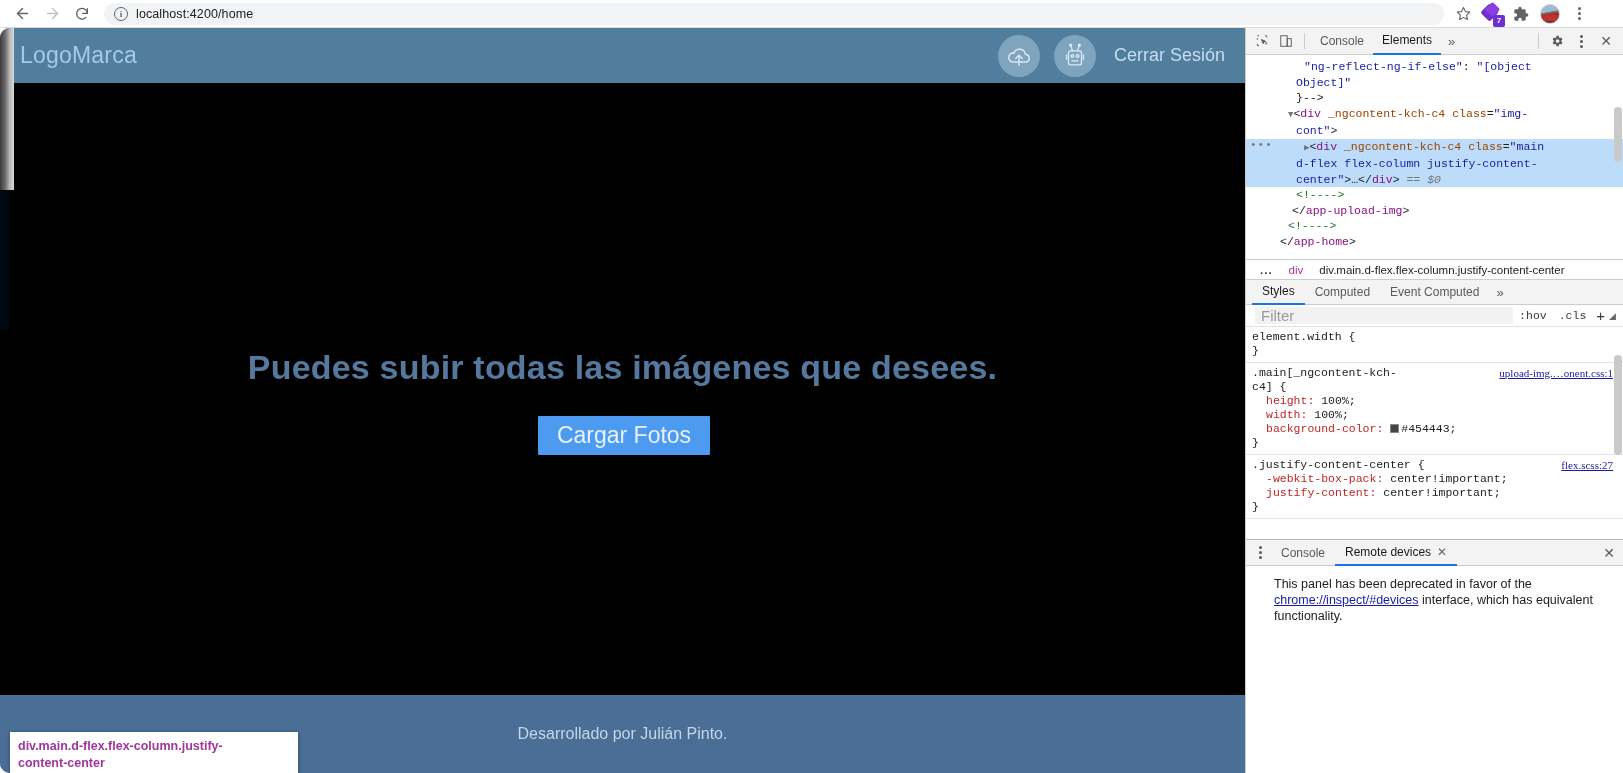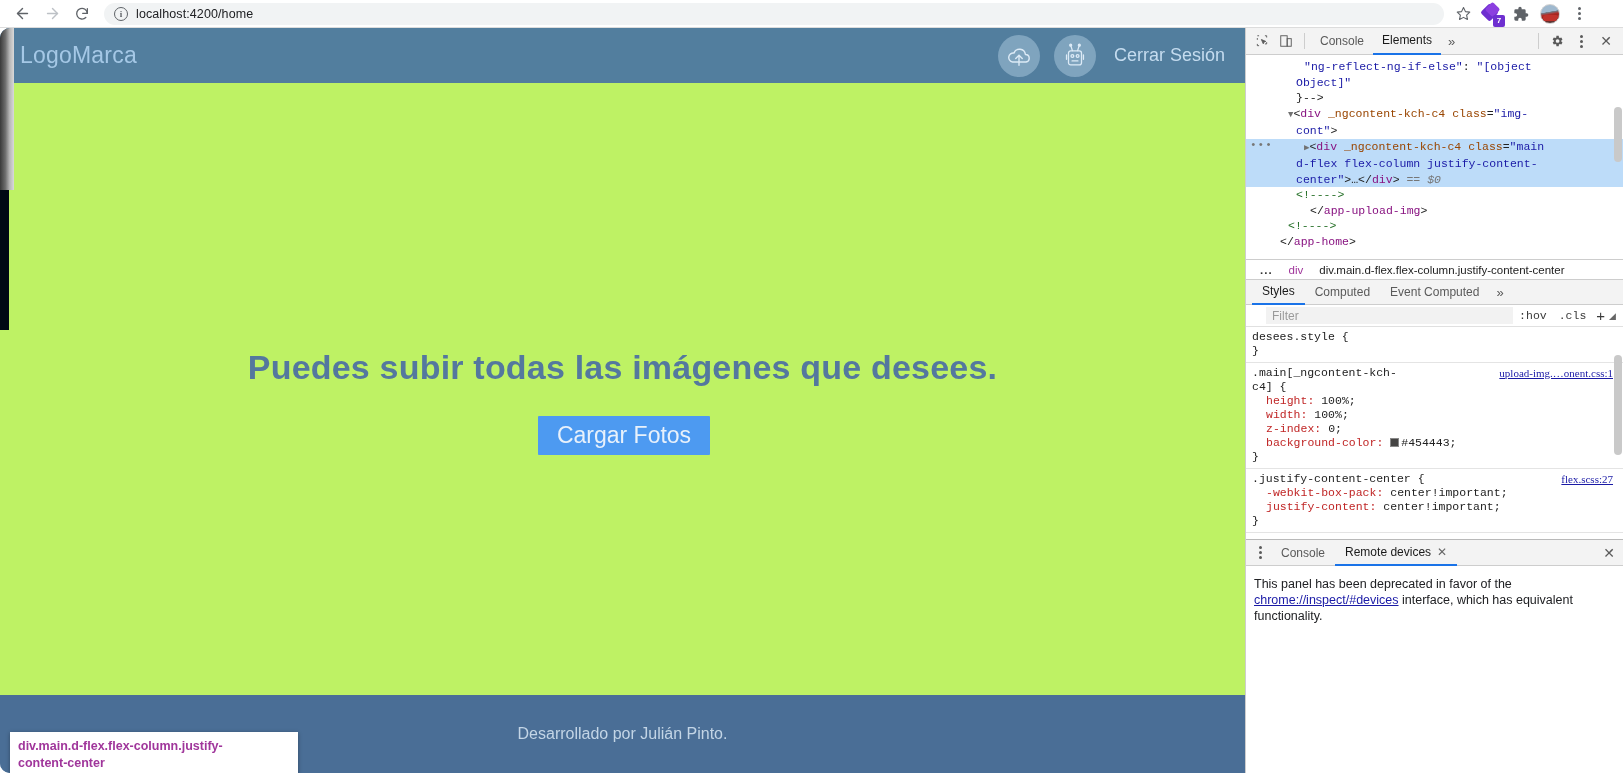--- a/index.html
+++ b/index.html
@@ -110,21 +110,21 @@
   .circ-btn {
     width: 42px; height: 42px; border-radius: 50%;
     background: rgba(190,216,236,0.42);
     display: flex; align-items: center; justify-content: center;
   }
   .circ-btn svg { display:block; }
   .logout-link { color: #c5dcef; font-size: 18px; margin-left: 4px; }
 
   .page-body {
     position: absolute; left: 0; top: 55px; width: 1245px; height: 612px;
-    background: #bef264;
+    background: #000000;
   }
   .hero-title {
     position: absolute; left: 0; top: 265px; width: 1245px;
     text-align: center;
     font-size: 34px; font-weight: bold;
     color: #54789e;
     letter-spacing: .2px;
   }
   .cargar-btn {
     position: absolute; left: 538px; top: 333px;
@@ -228,23 +228,23 @@
     display:flex; align-items:center; padding-left:6px;
   }
   .st-tab { font-size:12px; color:#5a5a5a; padding: 0 10px; height:25px; display:flex; align-items:center;}
   .st-tab.active { color:#1a1a1a; border-bottom:2px solid #1a73e8; }
 
   .st-filterbar {
     height: 22px; display:flex; align-items:center; border-bottom:1px solid #e0e0e0; background:#fff;
     padding: 0 4px;
   }
   .st-filter {
-    flex: 1; height: 17px; margin-left: 16px;
+    flex: 1; height: 17px; margin-left: 5px;
     background: #f2f2f2; border: none; outline: none;
-    font-size: 12px; color:#999; padding: 0 6px;
+    font-size: 15px; color:#999; padding: 0 6px;
     font-family: "Liberation Sans", sans-serif;
   }
   .st-filter::placeholder { color:#9a9a9a; }
   .st-hov, .st-cls { font-size: 11.5px; color:#3a3a3a; padding: 0 6px; font-family:Liberation Mono, monospace;}
   .st-plus { font-size: 15px; color:#3a3a3a; padding: 0 4px; line-height:1;}
   .st-caret { font-size: 9px; color:#666; padding-right:3px;}
 
   .st-rules {
     font-family: "Liberation Mono", monospace;
     font-size: 11.5px; line-height: 14px;
@@ -272,21 +272,21 @@
   .dw-tabbar {
     height: 26px; background:#f3f3f3; border-bottom:1px solid #cdcdcd;
     display:flex; align-items:center; padding-left:4px;
   }
   .dw-kebab { display:flex; flex-direction:column; gap:2px; padding: 0 9px;}
   .dw-kebab i { width:3px;height:3px;background:#5a5a5a;border-radius:50%;display:block;}
   .dw-tab { font-size:12px; color:#5a5a5a; padding: 0 10px; height:26px; display:flex; align-items:center; gap:6px;}
   .dw-tab.active { color:#1a1a1a; border-bottom:2px solid #1a73e8;}
   .dw-tabx { font-size:12px; color:#666; }
   .dw-close { margin-left:auto; font-size:14px; color:#5a5a5a; padding: 0 8px;}
-  .dw-body { padding: 10px 8px; font-size: 12.5px; line-height: 16px; color:#202124; }
+  .dw-body { padding: 10px 28px; font-size: 12.5px; line-height: 16px; color:#202124; }
   .dw-body a { color:#1a1aa6; text-decoration: underline; }
 </style>
 </head>
 <body>
 
 <div class="screen">
 
   <div class="browser-bar">
     <div class="nav-btns">
       <div class="nav-btn">
@@ -429,21 +429,21 @@
 
     <div class="dom-tree">
       <div id="dom-lines">
           <div class="dom-line" style="padding-left: 58px;"><span><span class="strlit">"ng-reflect-ng-if-else"</span><span class="punct">: </span><span class="strlit">"[object</span></span></div>
           <div class="dom-line" style="padding-left: 50px;"><span><span class="strlit">Object]"</span></span></div>
           <div class="dom-line" style="padding-left: 50px;"><span><span class="punct">}--&gt;</span></span></div>
           <div class="dom-line" style="padding-left: 42px;"><span><span class="arrow">▼</span><span class="punct">&lt;</span><span class="tagname">div</span> <span class="attrname">_ngcontent-kch-c4</span> <span class="attrname">class</span><span class="punct">=</span><span class="attrval">"img-</span></span></div>
           <div class="dom-line" style="padding-left: 50px;"><span><span class="attrval">cont"</span><span class="punct">&gt;</span></span></div>
           <div class="dom-line sel" style="padding: 0px;"><div style="padding-left: 58px; position: relative;"><span class="dots">•••</span><span><span class="arrow">▶</span><span class="punct">&lt;</span><span class="tagname">div</span> <span class="attrname">_ngcontent-kch-c4</span> <span class="attrname">class</span><span class="punct">=</span><span class="attrval">"main</span></span></div><div style="padding-left: 50px; position: relative;"><span><span class="attrval">d-flex flex-column justify-content-</span></span></div><div style="padding-left: 50px; position: relative;"><span><span class="attrval">center"</span><span class="punct">&gt;…&lt;/</span><span class="tagname">div</span><span class="punct">&gt;</span> <span class="eqref">== $0</span></span></div></div>
           <div class="dom-line" style="padding-left: 50px;"><span><span class="comment">&lt;!----&gt;</span></span></div>
-          <div class="dom-line" style="padding-left: 64px;"><span><span class="punct">&lt;/</span><span class="tagname">app-upload-img</span><span class="punct">&gt;</span></span></div>
+          <div class="dom-line" style="padding-left: 46px;"><span><span class="punct">&lt;/</span><span class="tagname">app-upload-img</span><span class="punct">&gt;</span></span></div>
           <div class="dom-line" style="padding-left: 42px;"><span><span class="comment">&lt;!----&gt;</span></span></div>
           <div class="dom-line" style="padding-left: 34px;"><span><span class="punct">&lt;/</span><span class="tagname">app-home</span><span class="punct">&gt;</span></span></div>
         </div>
       <div class="dom-scroll">
         <div class="thumb"></div>
       </div>
     </div>
 
     <div class="dt-crumb">
       <span class="crumb-dots">...</span>
@@ -462,30 +462,29 @@
       <input class="st-filter" placeholder="Filter" style="">
       <span class="st-hov">:hov</span>
       <span class="st-cls">.cls</span>
       <span class="st-plus">+</span>
       <span class="st-caret">◢</span>
     </div>
 
     <div class="st-rules">
       <div id="rules-host">
           <div class="rule">
-            <div class="sel-css">desees.style {</div>
+            <div class="sel-css">element.width {</div>
             <div class="sel-css">}</div>
           </div>
           <div class="rule">
             <span class="srclink">upload-img.…onent.css:1</span>
             <div class="sel-css">.main[_ngcontent-kch-</div>
             <div class="sel-css">c4] {</div>
             <span class="prop">height: <span class="pv">100%;</span></span>
             <span class="prop">width: <span class="pv">100%;</span></span>
-            <span class="prop">z-index: <span class="pv">0;</span></span>
             <span class="prop">background-color: <span class="pv"><span class="swatch" style="background: rgb(69, 68, 67);"></span>#454443;</span></span>
             <div class="sel-css">}</div>
           </div>
           <div class="rule">
             <span class="srclink">flex.scss:27</span>
             <div class="sel-css">.justify-content-center {</div>
             <span class="prop">-webkit-box-pack: <span class="pv">center!important;</span></span>
             <span class="prop">justify-content: <span class="pv">center!important;</span></span>
             <div class="sel-css">}</div>
           </div>

